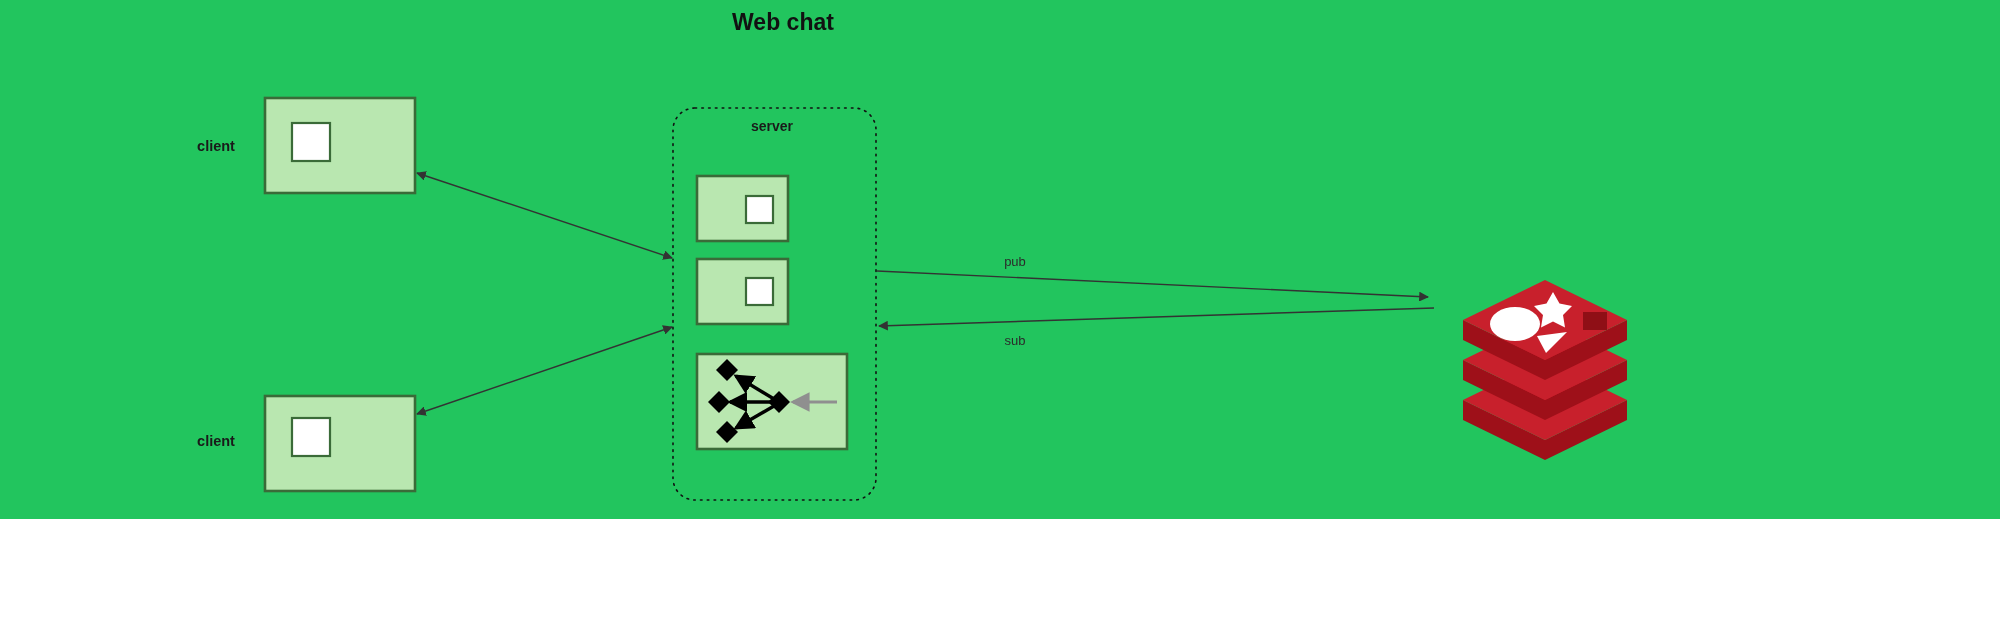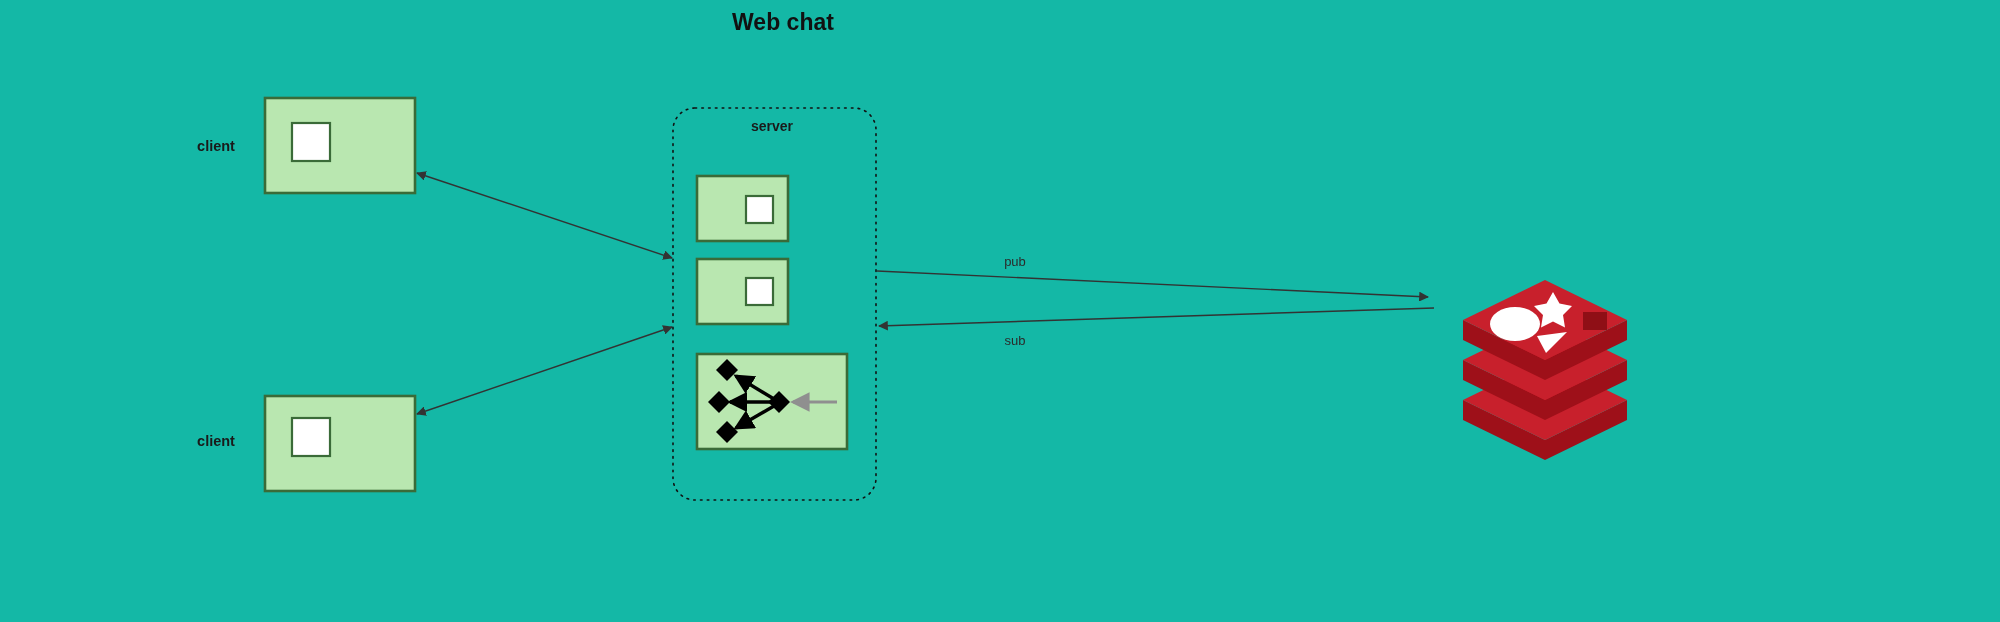--- a/index.html
+++ b/index.html
@@ -8,22 +8,22 @@
     padding: 0;
     background: #ffffff;
   }
   body {
     font-family: "Liberation Sans", sans-serif;
     -webkit-font-smoothing: antialiased;
   }
   #canvas {
     position: relative;
     width: 2000px;
-    height: 622px;
-    background: #14b8a6;
+    height: 519px;
+    background: #22c55e;
     overflow: hidden;
   }
   #diagram-svg {
     position: absolute;
     left: 0;
     top: 0;
     width: 2000px;
     height: 622px;
     display: block;
   }

